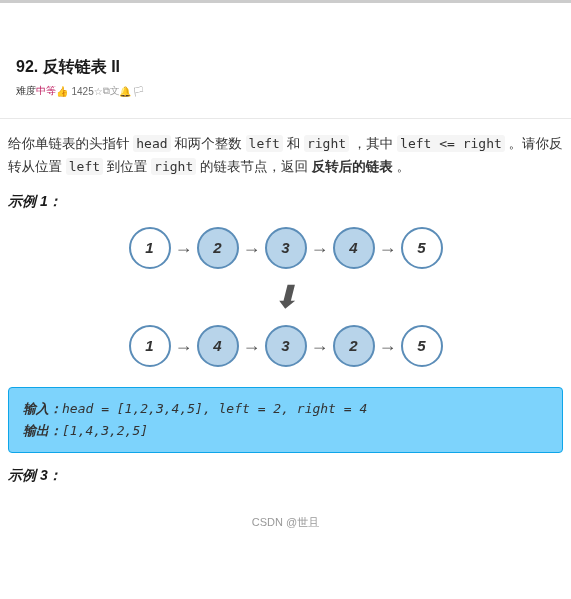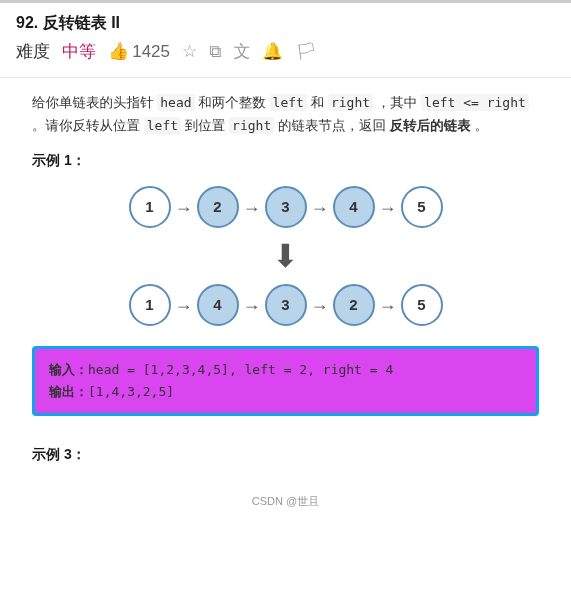--- a/index.html
+++ b/index.html
@@ -13,36 +13,36 @@
       overflow-x: hidden;
     }
 
     .top-border {
       width: 100%;
       height: 3px;
       background: #ccc;
     }
 
     .header {
-      padding: 10px 16px 14px 16px;
+      padding: 10px 16px 20px 16px;
       border-bottom: 1px solid #e8e8e8;
+      margin-top: 44px;
     }
 
     .problem-title {
       font-size: 16px;
       font-weight: bold;
       color: #1a1a1a;
       margin-bottom: 6px;
     }
 
     .meta-row {
       display: flex;
       align-items: center;
-      gap: 12px;
-      font-size: 17px;
+      font-size: 10px;
       color: #666;
     }
 
     .difficulty-label {
       color: #333;
     }
 
     .difficulty-badge {
       color: #be185d;
       font-weight: normal;
@@ -54,21 +54,21 @@
     }
 
     .likes {
       display: flex;
       align-items: center;
       gap: 3px;
       color: #666;
     }
 
     .content {
-      padding: 14px 32px;
+      padding: 14px 8px;
     }
 
     .description {
       line-height: 1.7;
       color: #333;
       margin-bottom: 14px;
       font-size: 13.5px;
     }
 
     .description code, .inline-code {
@@ -138,44 +138,45 @@
     }
 
     .arrow-down {
       font-size: 32px;
       color: #555;
       line-height: 1;
     }
 
     
     .code-block {
-      background: #d946ef;
-      border: 3px solid #0ea5e9;
+      background: #7dd3fc;
+      border: 1px solid #0ea5e9;
       border-radius: 4px;
       padding: 10px 14px;
-      margin-bottom: 30px;
+      margin-bottom: 14px;
       font-family: Consolas, monospace;
       font-size: 13px;
       line-height: 1.7;
       color: #333;
     }
 
     .code-block .label {
       font-weight: bold;
     }
 
     .footer-credit {
       text-align: center;
       padding: 4px 10px;
       font-size: 11px;
       color: #999;
     }
 
     .example-section {
       margin-bottom: 12px;
+      font-style: italic;
     }
   </style>
 </head>
 <body>
 
 <div class="top-border"></div>
 
 <div class="header">
   <div class="problem-title">
     <span>92.</span>

